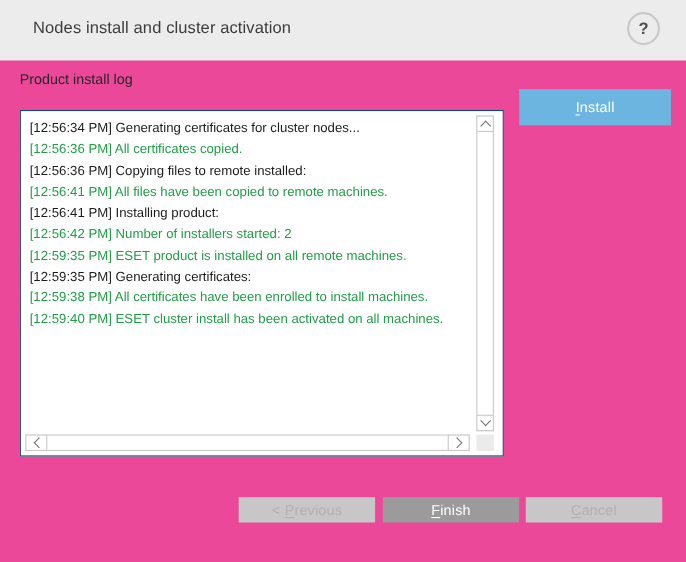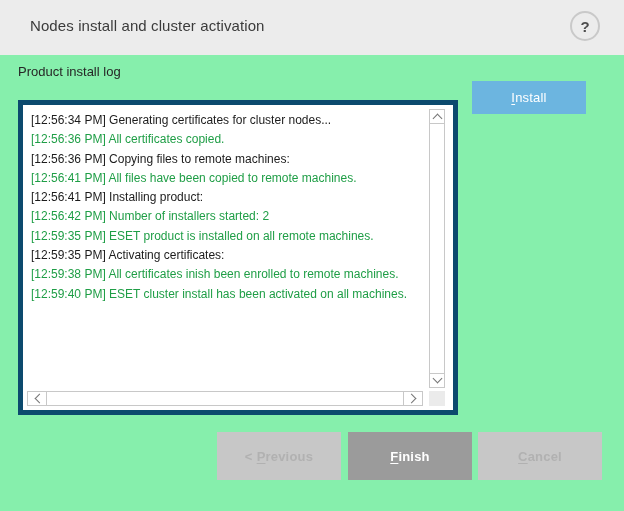--- a/index.html
+++ b/index.html
@@ -1,38 +1,38 @@
 <!DOCTYPE html>
 <html><head>
 <meta charset="utf-8">
 <style>
   html,body { margin:0; padding:0; background:#ffffff; }
   .stage {
     position:relative; width:624px; height:511px; overflow:hidden;
-    background:#86efac; font-family:"Liberation Sans", sans-serif;
+    background:#ec4899; font-family:"Liberation Sans", sans-serif;
     -webkit-font-smoothing:antialiased;
   }
 
   
   .header { position:absolute; top:0; left:0; right:0; height:55px; background:#ececec; }
   .title  { position:absolute; left:30px; top:17px; font-size:15px; color:#3b3b3b; letter-spacing:.1px; }
   .help-btn {
     position:absolute; right:24px; top:11px; width:30px; height:30px; box-sizing:border-box;
     border:2px solid #c9c9c9; border-radius:50%; background:transparent;
     display:flex; align-items:center; justify-content:center;
     color:#4d4d4d; font-size:15px; font-weight:bold; cursor:pointer; padding:0;
   }
 
   
   .log-label { position:absolute; left:18px; top:64px; font-size:13px; color:#262626; }
 
   
   .log-box {
     position:absolute; left:18px; top:100px; width:440px; height:315px;
-    background:#ffffff; border:5px solid #0c4a6e; box-sizing:border-box;
+    background:#ffffff; border:1px solid #0c4a6e; box-sizing:border-box;
   }
   .log-lines {
     position:absolute; left:8px; top:6px; right:36px;
     font-size:12px; line-height:19.3px; word-spacing:normal;
   }
   .log-line.info { color:#1c1c1c; }
   .log-line.ok   { color:#1f9e46; }
 
   
   .vscroll { position:absolute; top:4px; right:8px; bottom:22px; width:16px; }
@@ -55,22 +55,22 @@
   .chev.down  { transform:translateY(-2px) rotate(225deg); }
   .chev.left  { transform:translateX(2px) rotate(-45deg); }
   .chev.right { transform:translateX(-2px) rotate(135deg); }
 
   
   .btn {
     position:absolute; border:none; font-family:"Liberation Sans", sans-serif;
     font-size:13px; display:flex; align-items:center; justify-content:center;
     cursor:pointer; padding:0; letter-spacing:.2px;
   }
-  .install-btn { left:472px; top:81px; width:114px; height:33px; background:#6cb5e0; color:#ffffff; }
-  .footer-btn  { top:432px; width:124px; height:48px;font-weight:bold; }
+  .install-btn { left:472px; top:81px; width:138px; height:33px; background:#6cb5e0; color:#ffffff; }
+  .footer-btn  { top:452px; width:124px; height:23px; }
   .prev-btn    { left:217px; background:#c7c7c7; color:#b1b1b1; cursor:default; }
   .finish-btn  { left:348px; background:#9b9b9b; color:#ffffff; }
   .cancel-btn  { left:478px; background:#c7c7c7; color:#b1b1b1; cursor:default; }
   .accel { text-decoration:underline; text-underline-offset:2px; }
   .prefix { margin-right:4px; }
 </style>
 </head>
 <body>
 
 <div class="stage">
@@ -81,27 +81,27 @@
       <span>?</span>
     </button>
   </div>
 
   <div class="log-label">Product install log</div>
 
   <div class="log-box">
     <div class="log-lines" id="log-lines">
         <div class="log-line info">[12:56:34 PM] Generating certificates for cluster nodes...</div>
         <div class="log-line ok">[12:56:36 PM] All certificates copied.</div>
-        <div class="log-line info">[12:56:36 PM] Copying files to remote machines:</div>
+        <div class="log-line info">[12:56:36 PM] Copying files to remote installed:</div>
         <div class="log-line ok">[12:56:41 PM] All files have been copied to remote machines.</div>
         <div class="log-line info">[12:56:41 PM] Installing product:</div>
         <div class="log-line ok">[12:56:42 PM] Number of installers started: 2</div>
         <div class="log-line ok">[12:59:35 PM] ESET product is installed on all remote machines.</div>
-        <div class="log-line info">[12:59:35 PM] Activating certificates:</div>
-        <div class="log-line ok">[12:59:38 PM] All certificates inish been enrolled to remote machines.</div>
+        <div class="log-line info">[12:59:35 PM] Generating certificates:</div>
+        <div class="log-line ok">[12:59:38 PM] All certificates have been enrolled to install machines.</div>
         <div class="log-line ok">[12:59:40 PM] ESET cluster install has been activated on all machines.</div>
       </div>
 
     <div class="vscroll">
       <div class="vtrack"></div>
       <button class="sbtn varrow up">
         <span class="chev up"></span>
       </button>
       <button class="sbtn varrow down">
         <span class="chev down"></span>

